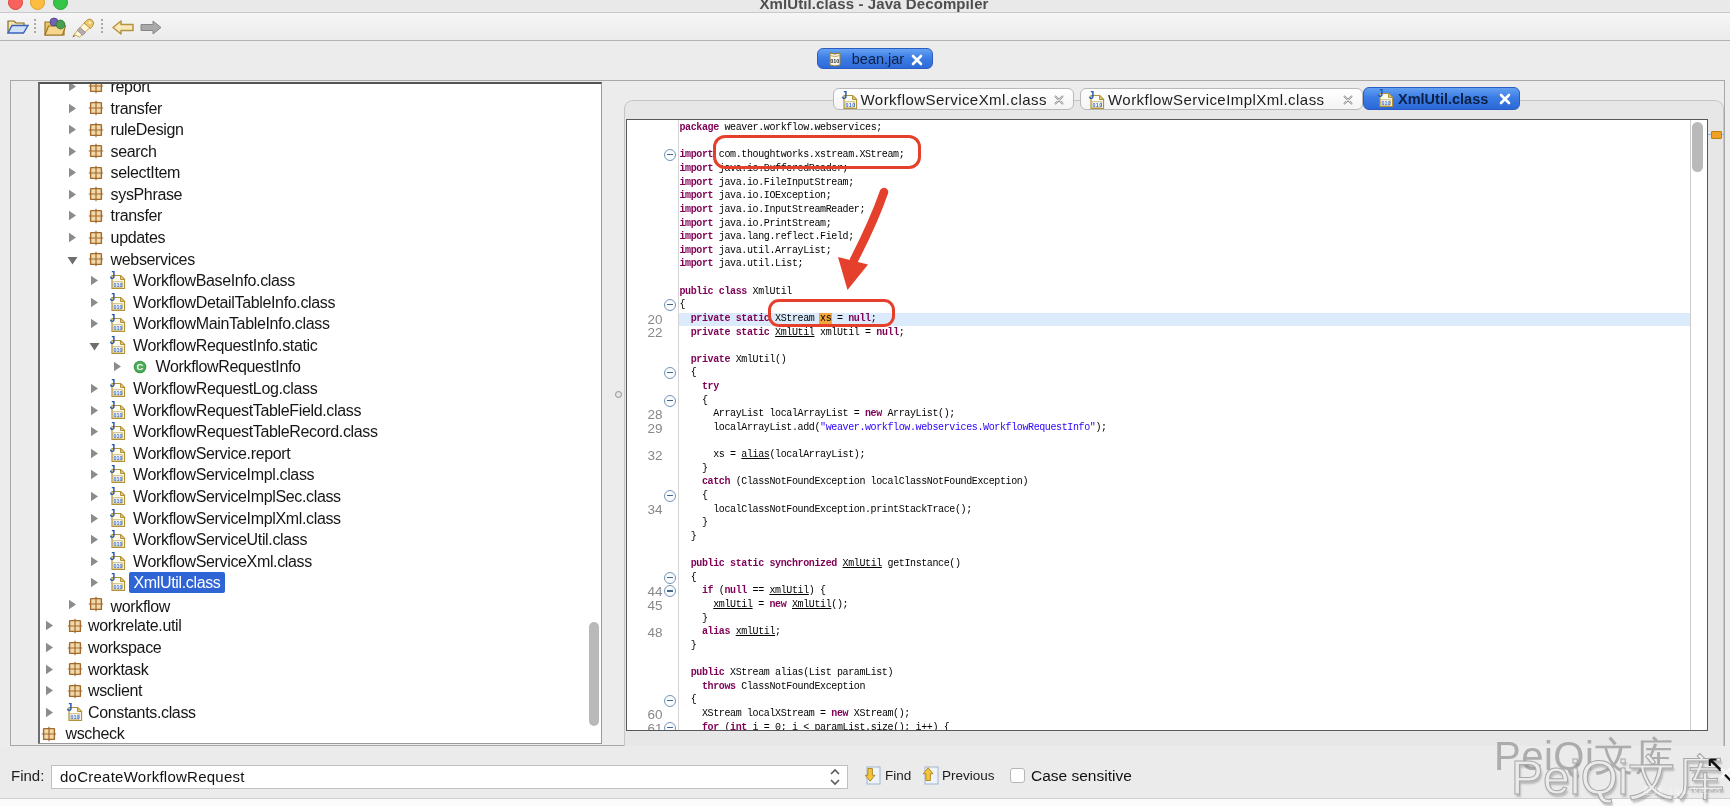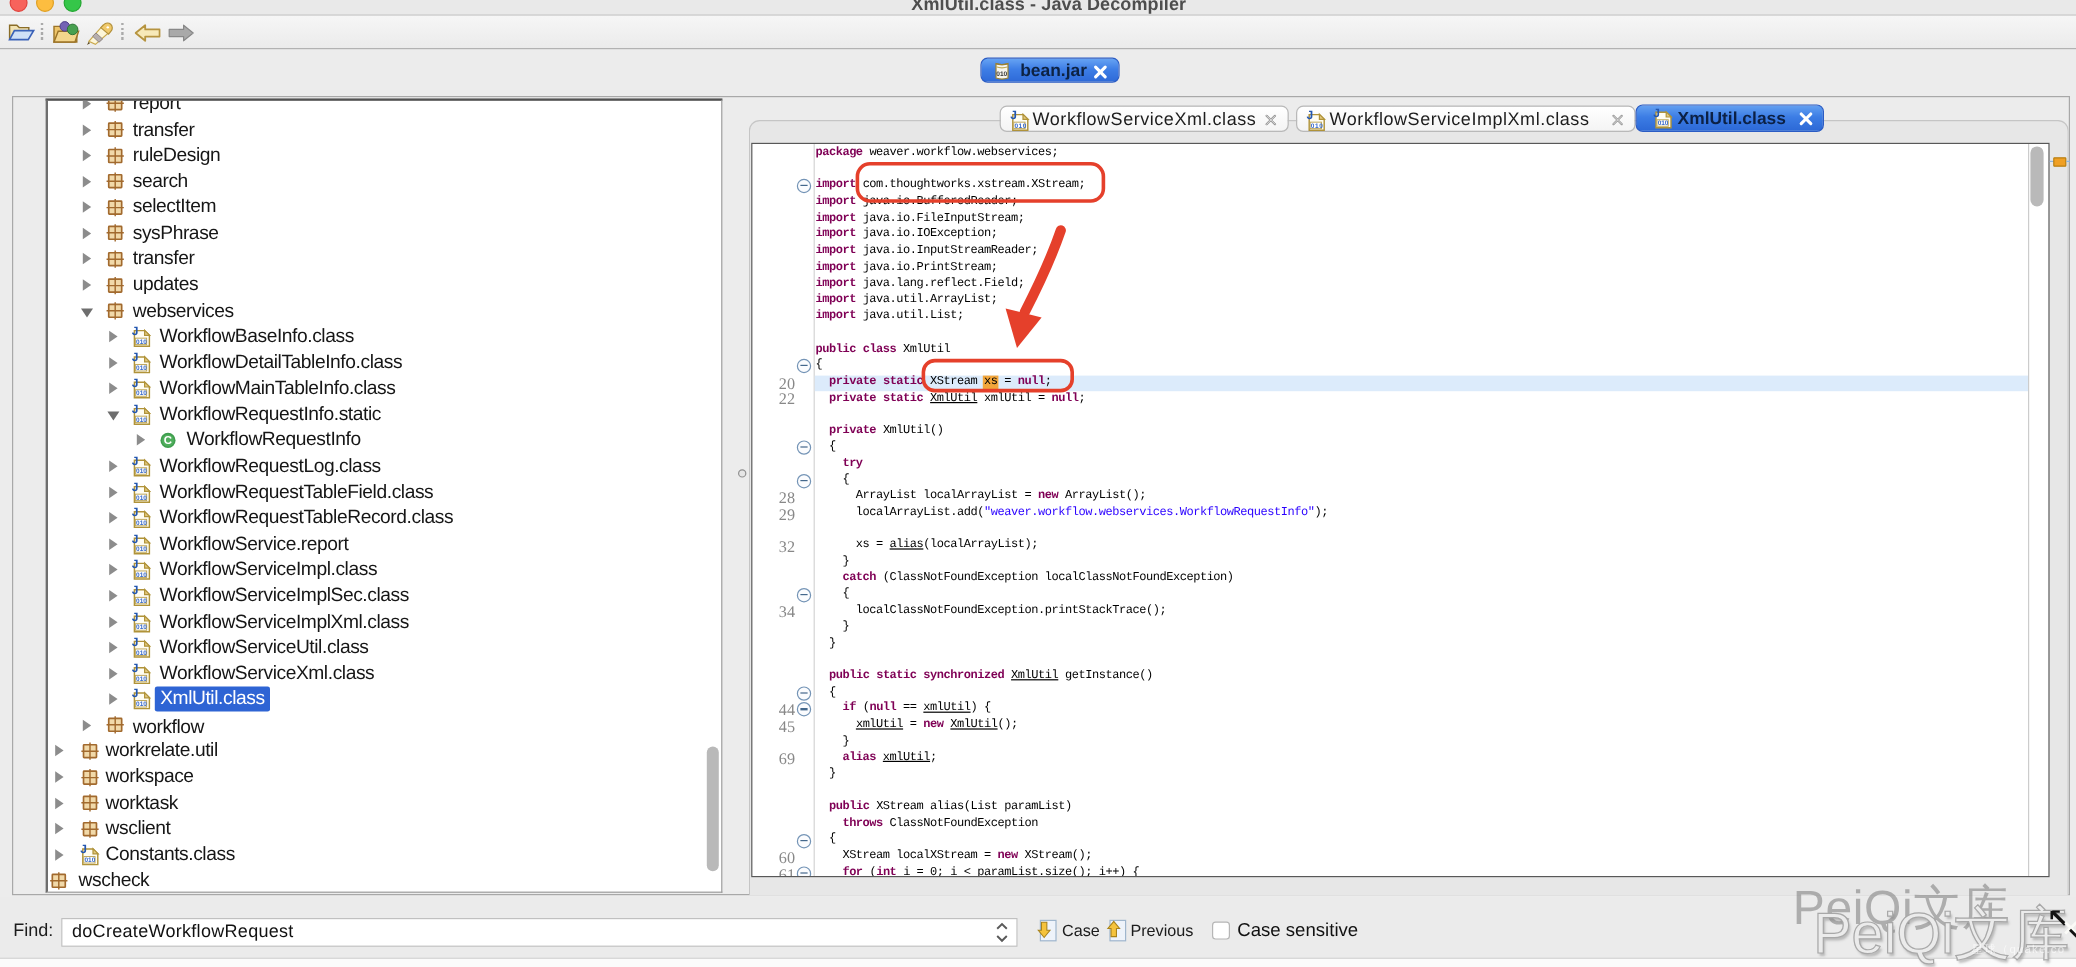--- a/index.html
+++ b/index.html
@@ -2,21 +2,21 @@
 <html><head><meta charset="utf-8">
 <style>
 html,body{margin:0;padding:0}
 body{width:1730px;height:806px;position:relative;overflow:hidden;background:#ececec;font-family:"Liberation Sans",sans-serif}
 .abs{position:absolute}
 .kw{color:#7f0055}
 .st{color:#2a00ff}
 .lk{text-decoration:underline}
 .fold{position:absolute;width:10px;height:10px;border:1px solid #7494b6;border-radius:50%;background:#fbfcfe}
 .fold:after{content:"";position:absolute;left:2px;right:2px;top:4px;height:1.2px;background:#44688c}
-.num{position:absolute;width:46px;text-align:right;font-size:13.5px;color:#888;font-family:Liberation Serif, serif}
+.num{position:absolute;width:46px;text-align:right;font-size:13.5px;color:#888;font-family:Liberation Sans, sans-serif}
 .trow{position:absolute;font-size:16px;color:#161616;white-space:nowrap;letter-spacing:-0.35px}
 .ttab{position:absolute;height:22px;border:1px solid #b9b9b9;border-radius:6px;background:linear-gradient(#ffffff,#f4f4f4);font-size:15px;letter-spacing:0.45px;color:#1d1d1d;white-space:nowrap}
 </style></head>
 <body>
 
 <div class="abs" style="left:0;top:0;width:1730px;height:12px;background:#e9e9e9"></div>
 <div class="abs" style="left:7.5px;top:-5px;width:13px;height:13px;border-radius:50%;background:#f7635c;border:0.5px solid #e0443e"></div>
 <div class="abs" style="left:30.0px;top:-5px;width:13px;height:13px;border-radius:50%;background:#fdbd40;border:0.5px solid #dfa023"></div>
 <div class="abs" style="left:52.5px;top:-5px;width:13px;height:13px;border-radius:50%;background:#35c649;border:0.5px solid #24a732"></div>
 <div class="abs" style="left:600px;top:-4px;width:548px;height:16px;line-height:16px;text-align:center;font-size:15px;font-weight:bold;color:#4e4e4e;letter-spacing:0.1px">XmlUtil.class - Java Decompiler</div>
@@ -46,21 +46,21 @@
 <svg class="abs" style="left:140px;top:20px" width="22" height="15" viewBox="0 0 22 15">
 <path d="M13 1 V4.5 H1 V10.5 H13 V14 L21 7.5 Z" fill="#a9a9a9" stroke="#888" stroke-width="1" stroke-linejoin="round"></path>
 </svg>
 <div class="abs" style="left:817px;top:47.5px;width:116px;height:21.5px;border-radius:6px;background:linear-gradient(#66a3f3 0%,#3e7ee6 45%,#2e6ad8 100%);border:1px solid #2b5cc4;box-sizing:border-box">
 <svg class="abs" style="left:10px;top:2.5px" width="14" height="16" viewBox="0 0 14 16">
 <path d="M2 2 Q7 3.8 12 2 V14 Q7 15.8 2 14 Z" fill="#f7f5ee" stroke="#9c8030" stroke-width="1"></path>
 <path d="M2 2 Q7 3.8 12 2" fill="none" stroke="#9c8030" stroke-width="1"></path>
 <path d="M2 4.6 Q7 6.4 12 4.6" fill="none" stroke="#c0aa55" stroke-width="1"></path>
 <text x="2.2" y="12" font-family="Liberation Sans" font-size="5.5" font-weight="bold" fill="#333">010</text>
 </svg>
-<div class="abs" style="left:30px;top:0;width:60px;height:20px;line-height:20px;font-size:14.5px;font-weight:bold;color:#0d2242;text-align:center">bean.jar</div>
+<div class="abs" style="left:30px;top:0;width:60px;height:20px;line-height:20px;font-size:14.5px;font-weight:normal;color:#0d2242;text-align:center">bean.jar</div>
 <svg class="abs" style="left:93px;top:5px" width="12" height="12" viewBox="0 0 12 12">
       <path d="M2 2 L10 10 M10 2 L2 10" stroke="#fff" stroke-width="2.6" stroke-linecap="round"></path>
     </svg>
 </div>
 <div class="abs" style="left:10px;top:80px;width:1715px;height:666px;background:#ececec;border:1px solid #a8a8a8;box-sizing:border-box"></div>
 <div class="abs" style="left:624px;top:100px;width:1100px;height:646px;background:#e7e7e7;border:1px solid #c5c5c5;border-bottom:none;border-radius:9px 9px 0 0;box-sizing:border-box"></div>
 <div class="abs" style="left:38px;top:81.5px;width:564px;height:662.5px;background:#fff;border:1px solid #9a9a9a;border-top:2px solid #525252;border-left:2px solid #6e6e6e;box-sizing:border-box;overflow:hidden">
 <svg class="abs" style="left:27.5px;top:-2.6px" width="9" height="11" viewBox="0 0 9 11">
       <path d="M1 0.7 L8 5.5 L1 10.3 Z" fill="#8c8c8c"></path>
     </svg>
@@ -408,21 +408,21 @@
 <div class="fold" style="left:37.0px;top:274.6px"></div>
 <div class="num" style="left:-10.5px;top:287.0px">28</div>
 <div class="num" style="left:-10.5px;top:300.7px">29</div>
 <div class="num" style="left:-10.5px;top:327.9px">32</div>
 <div class="fold" style="left:37.0px;top:370.0px"></div>
 <div class="num" style="left:-10.5px;top:382.4px">34</div>
 <div class="fold" style="left:37.0px;top:451.8px"></div>
 <div class="num" style="left:-10.5px;top:464.2px">44</div>
 <div class="fold" style="left:37.0px;top:465.4px"></div>
 <div class="num" style="left:-10.5px;top:477.8px">45</div>
-<div class="num" style="left:-10.5px;top:505.1px">69</div>
+<div class="num" style="left:-10.5px;top:505.1px">48</div>
 <div class="fold" style="left:37.0px;top:574.5px"></div>
 <div class="num" style="left:-10.5px;top:586.9px">60</div>
 <div class="num" style="left:-10.5px;top:600.5px">61</div>
 <div class="fold" style="left:37.0px;top:601.7px"></div>
 <pre class="abs" style="left:52.5px;top:1.19px;margin:0;font-family:'Liberation Mono',monospace;font-size:10px;line-height:13.63px;letter-spacing:-0.38px;color:#000"><b class="kw">package</b> weaver.workflow.webservices;
 
 <b class="kw">import</b> com.thoughtworks.xstream.XStream;
 <b class="kw">import</b> java.io.BufferedReader;
 <b class="kw">import</b> java.io.FileInputStream;
 <b class="kw">import</b> java.io.IOException;
@@ -483,21 +483,21 @@
 <div class="abs" style="left:50.5px;top:764.5px;width:797px;height:24.5px;background:#fff;border:1px solid #c0c0c0;box-sizing:border-box"></div>
 <div class="abs" style="left:60px;top:767.5px;font-size:15px;letter-spacing:0.25px;color:#111">doCreateWorkflowRequest</div>
 <svg class="abs" style="left:826px;top:766px" width="18" height="22" viewBox="0 0 18 22">
 <path d="M5 8 L9 4 L13 8" fill="none" stroke="#5a5a5a" stroke-width="1.6"></path>
 <path d="M5 14 L9 18 L13 14" fill="none" stroke="#5a5a5a" stroke-width="1.6"></path>
 </svg>
 <svg class="abs" style="left:860px;top:764px" width="22" height="24" viewBox="0 0 22 24">
 <rect x="7" y="3" width="13" height="17" fill="#eef3fa" stroke="#9fb6cd" stroke-width="1"></rect>
 <path d="M7.5 4 V13 H4 L10.5 21 L17 13 H13.5 V4 Z" fill="#f5c33c" stroke="#a8831c" stroke-width="1.2" transform="scale(0.75) translate(3,2)"></path>
 </svg>
-<div class="abs" style="left:885px;top:768px;font-size:13.5px;color:#1c1c1c">Case</div>
+<div class="abs" style="left:885px;top:768px;font-size:13.5px;color:#1c1c1c">Find</div>
 <svg class="abs" style="left:918px;top:764px" width="22" height="24" viewBox="0 0 22 24">
 <rect x="7" y="3" width="13" height="17" fill="#eef3fa" stroke="#9fb6cd" stroke-width="1"></rect>
 <path d="M7.5 20 V11 H4 L10.5 3 L17 11 H13.5 V20 Z" fill="#f5c33c" stroke="#a8831c" stroke-width="1.2" transform="scale(0.75) translate(3,2)"></path>
 </svg>
 <div class="abs" style="left:942px;top:768px;font-size:13.5px;color:#1c1c1c">Previous</div>
 <div class="abs" style="left:1010px;top:768px;width:15px;height:15px;background:#fff;border:1px solid #b6b6b6;border-radius:3px;box-sizing:border-box"></div>
 <div class="abs" style="left:1031px;top:766.5px;font-size:15.5px;color:#111">Case sensitive</div>
 <div class="abs" style="left:1494px;top:729px;width:300px;font-size:40px;color:rgba(128,128,128,0.58);white-space:nowrap;letter-spacing:0.5px">PeiQi文库</div>
 <div class="abs" style="left:1511px;top:746px;width:300px;font-size:48px;color:#ebebeb;-webkit-text-stroke:1px #a8a8a8;white-space:nowrap;text-shadow:1.5px 2.5px 2px rgba(125,125,125,0.45)">PeiQi文库</div>
 <div class="abs" style="left:1643px;top:784.5px;font-size:9.5px;color:rgba(255,255,255,0.66);letter-spacing:1px">星球（quake.co</div>

